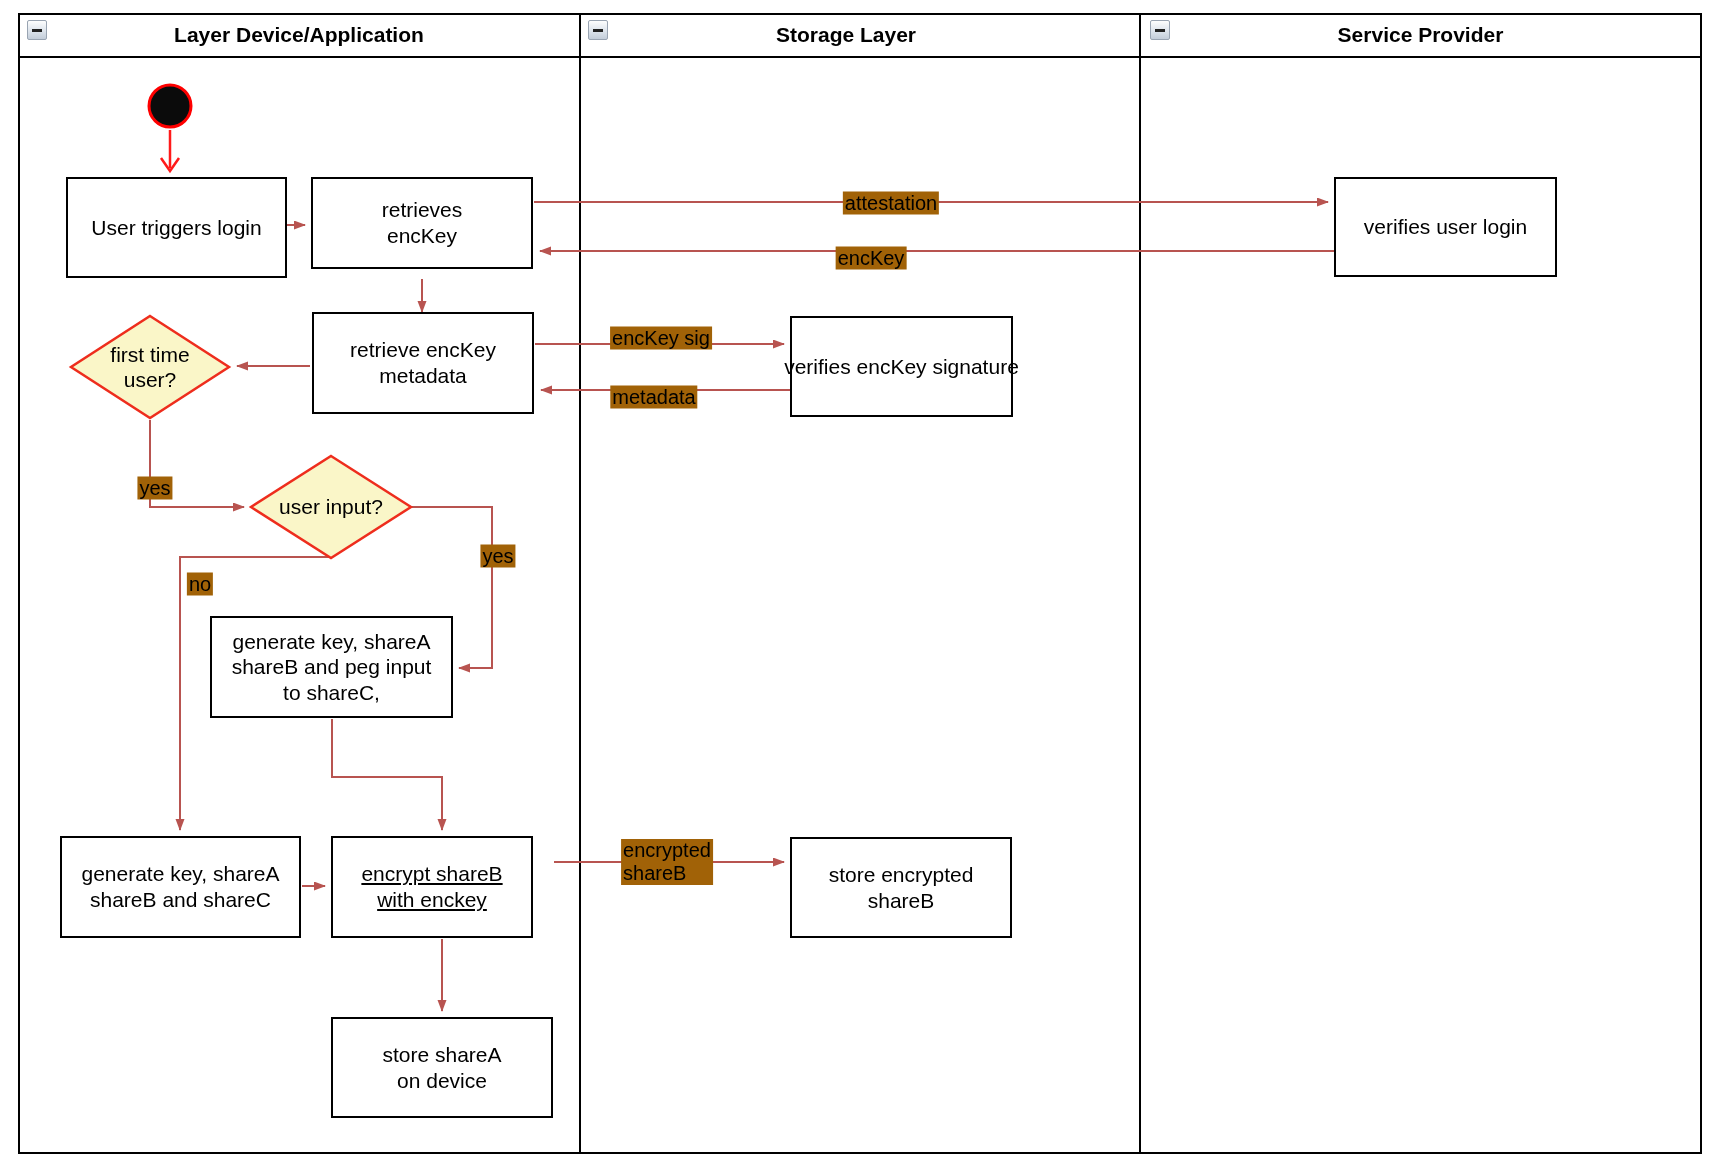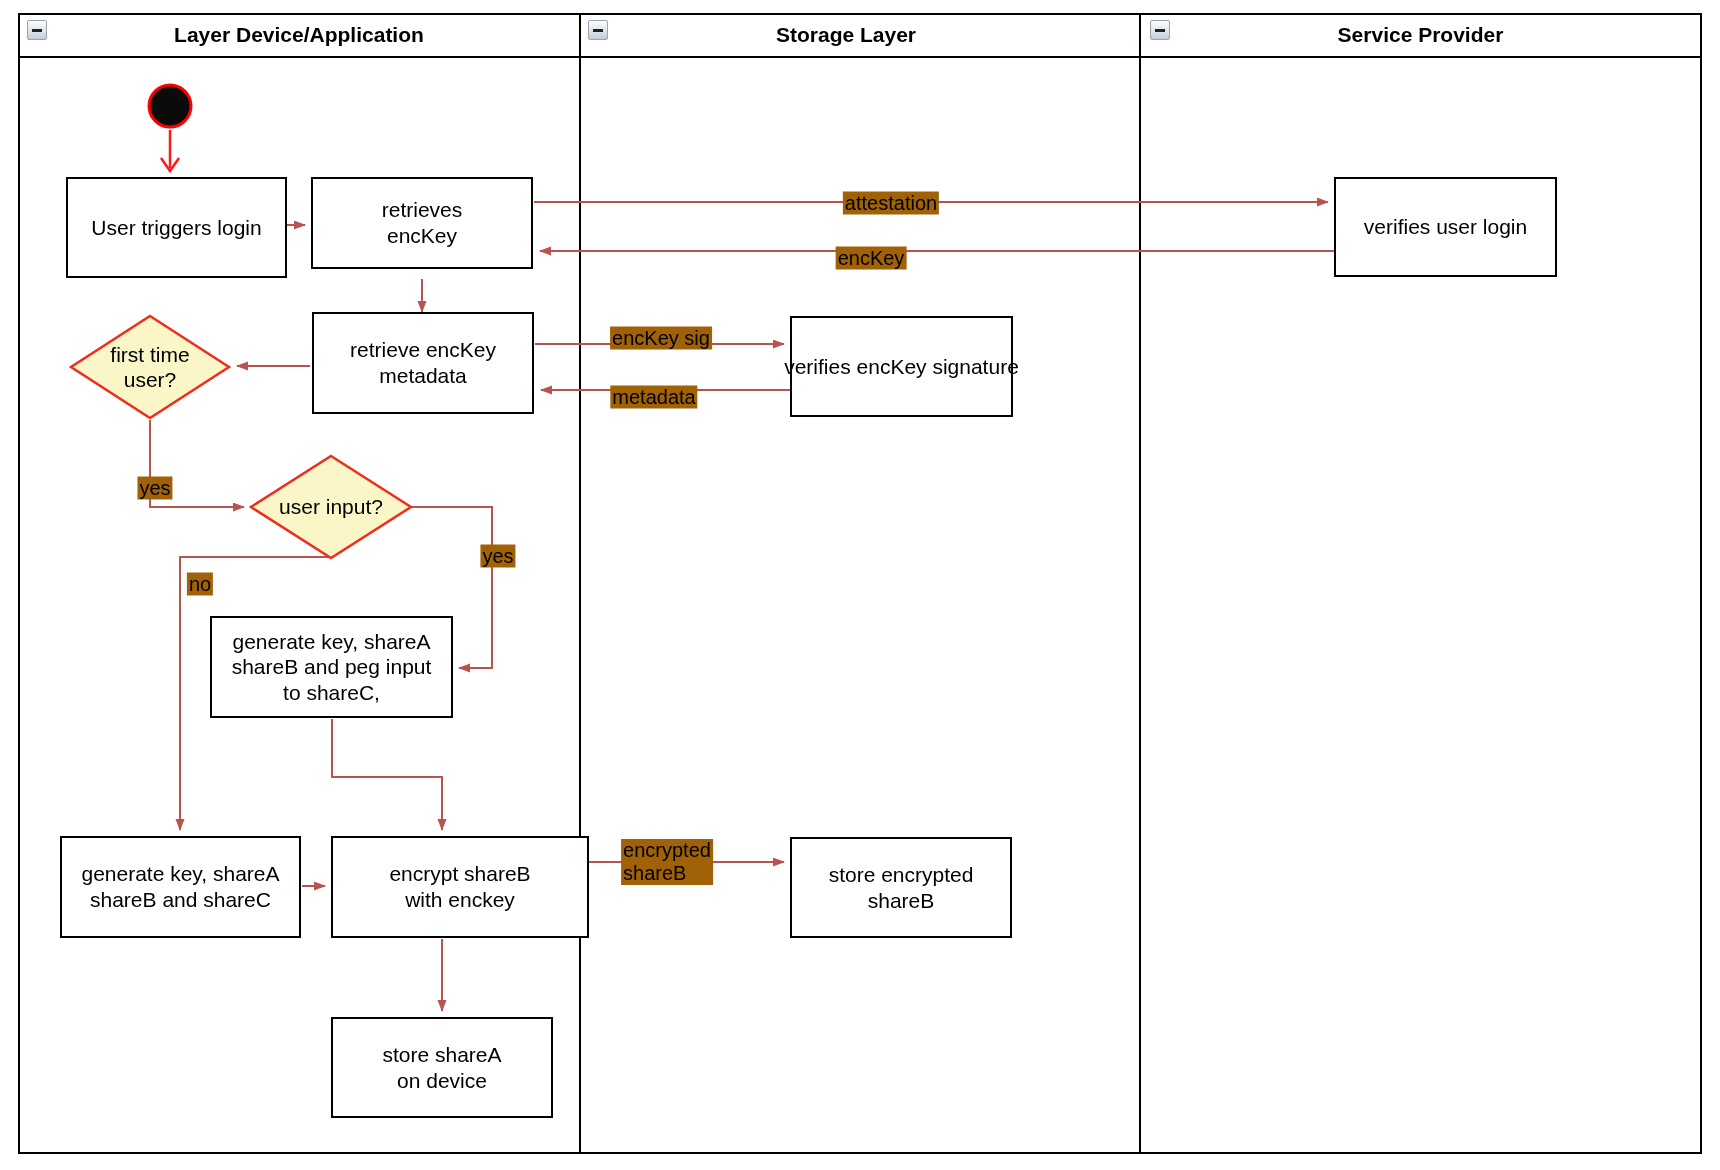--- a/index.html
+++ b/index.html
@@ -99,21 +99,21 @@
     </div>
   <div class="node" style="left:210px;top:616px;width:243px;height:102px;">
       <span>generate key, shareA
 shareB and peg input
 to shareC,</span>
     </div>
   <div class="node" style="left:60px;top:836px;width:241px;height:102px;">
       <span>generate key, shareA
 shareB and shareC</span>
     </div>
-  <div class="node" style="left:331px;top:836px;width:258px;height:102px;">
+  <div class="node" style="left:331px;top:836px;width:202px;height:102px;text-decoration:underline;">
       <span>encrypt shareB
 with enckey</span>
     </div>
   <div class="node" style="left:331px;top:1017px;width:222px;height:101px;">
       <span>store shareA
 on device</span>
     </div>
   <div class="node" style="left:790px;top:837px;width:222px;height:101px;">
       <span>store encrypted
 shareB</span>

